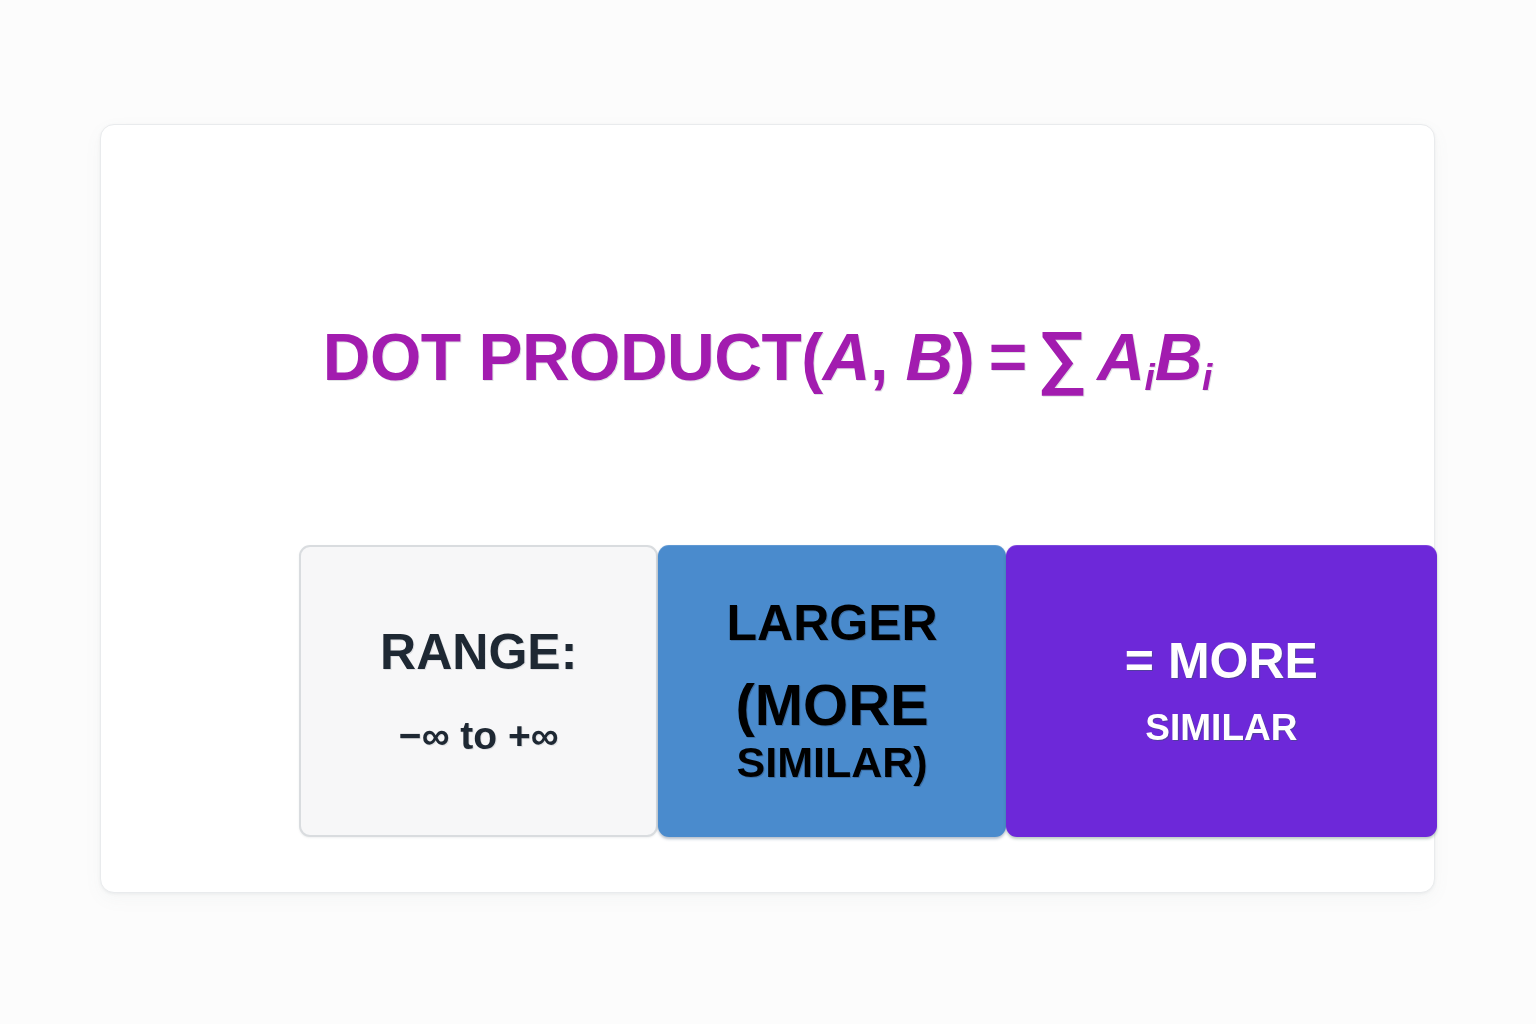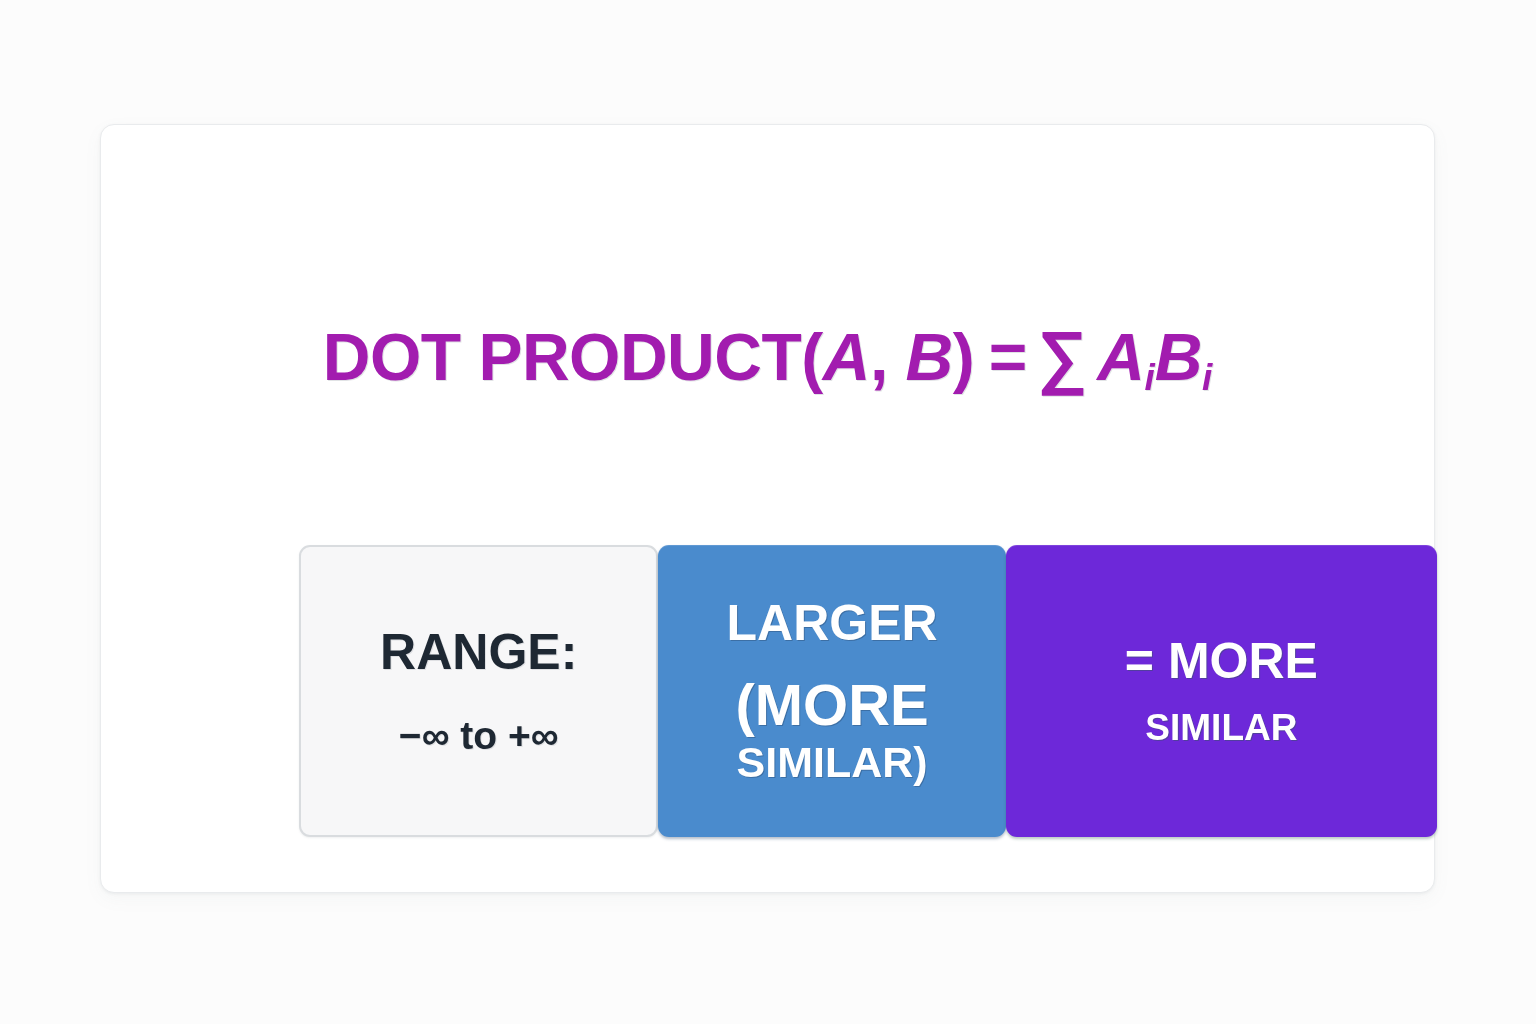--- a/index.html
+++ b/index.html
@@ -114,21 +114,21 @@
   .card-range .l2 {
     font-weight: bold;
     font-size: 39px;
     margin-top: 34px;
     text-shadow: 1px 1px 0 rgba(130,136,146,0.20);
   }
 
   .card-larger {
     width: 348px;
     background: #4a8bcd;
-    color: #ffffff;
+    color: #000000;
     box-shadow: 0 2px 3px rgba(40,70,105,0.35),
                 0 1px 0 rgba(255,255,255,0.12) inset;
   }
   .card-larger .l1 {
     font-weight: bold;
     font-size: 50px;
     text-shadow: 1px 1px 0 rgba(44,78,118,0.45);
   }
   .card-larger .l2 {
     font-weight: bold;

